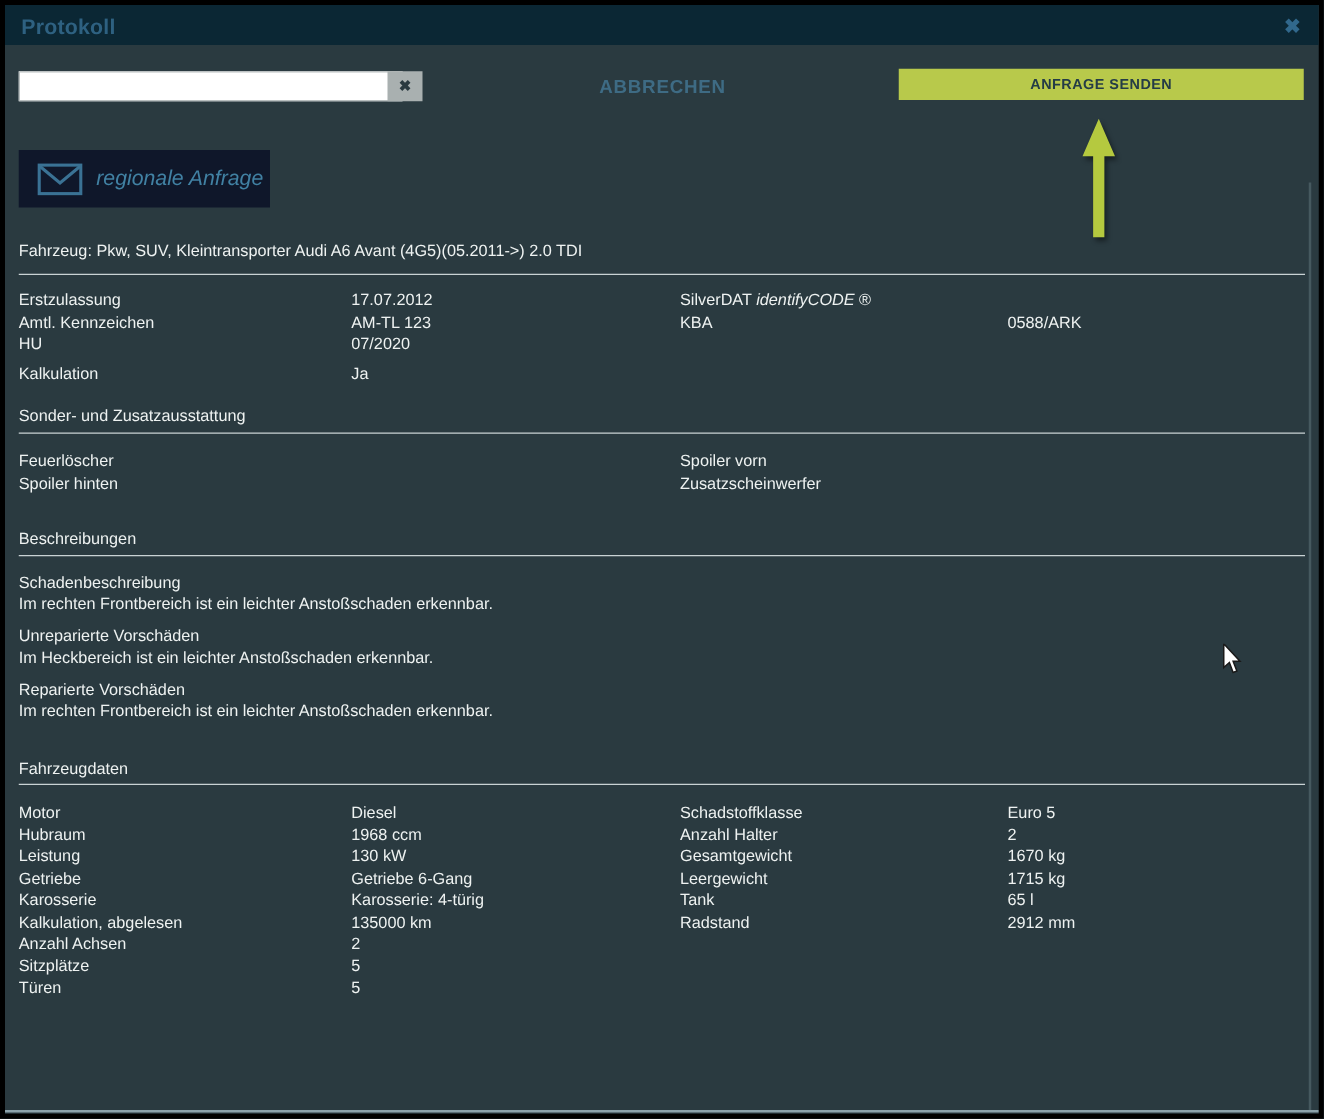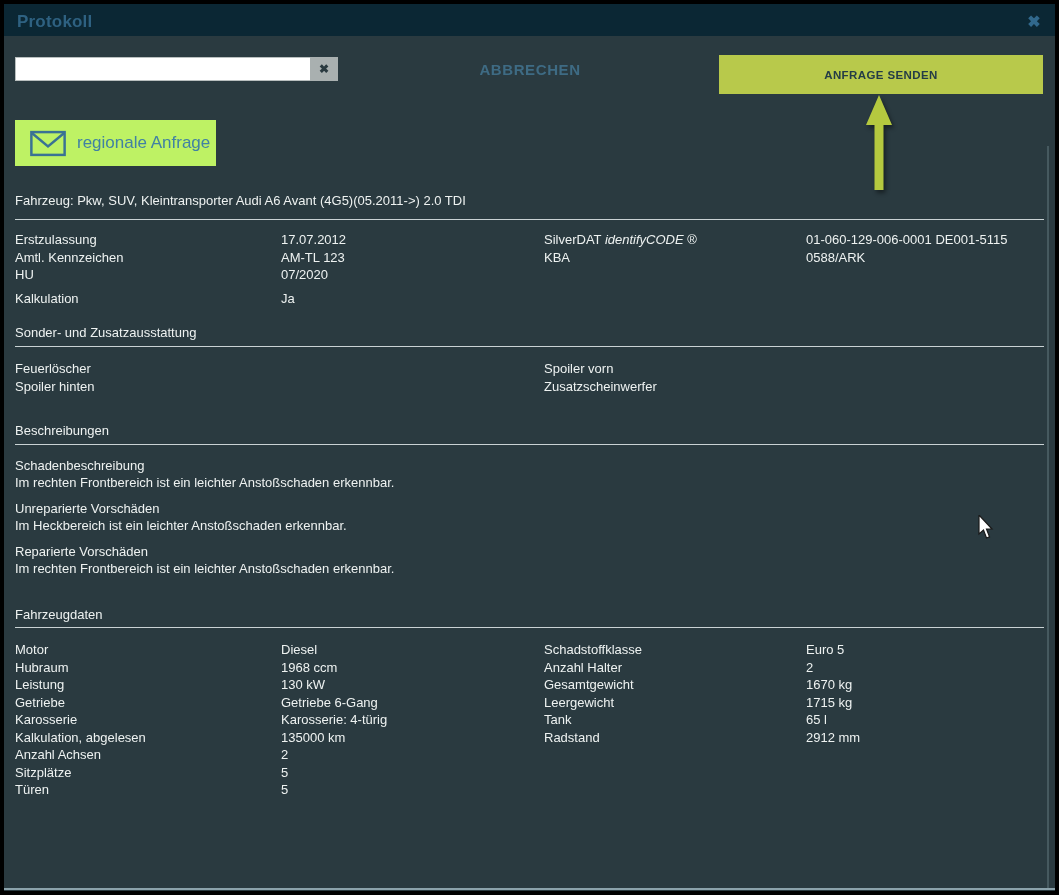--- a/index.html
+++ b/index.html
@@ -38,36 +38,36 @@
     background:#a9b0b0;border:none;color:#2a3a40;font-size:12px;font-weight:bold;
     line-height:24px;text-align:center;padding:0;cursor:pointer;
   }
   .cancel-btn{
     position:absolute;left:420px;top:52px;width:212px;height:26px;
     background:transparent;border:none;cursor:pointer;
     color:#3e6b84;font-size:15px;font-weight:bold;letter-spacing:0.6px;
     font-family:"Liberation Sans",sans-serif;
   }
   .send-btn{
-    position:absolute;left:715px;top:51px;width:324px;height:39px;
+    position:absolute;left:715px;top:51px;width:324px;height:25px;
     background:#b8c94b;border:none;cursor:pointer;
     color:#243c46;font-size:11.5px;font-weight:bold;letter-spacing:0.4px;
     font-family:"Liberation Sans",sans-serif;
   }
   
   .arrow-annot{
     position:absolute;left:860px;top:91px;width:30px;height:95px;
     filter:drop-shadow(2px 3px 2px rgba(0,0,0,0.45));
     pointer-events:none;
   }
   
   .regional-btn{
     position:absolute;left:11px;top:116px;width:201px;height:46px;
-    background:#bef264;border:none;cursor:pointer;
-    display:flex;align-items:center;gap:10px;padding:0 0 0 14px;box-sizing:border-box;
+    background:#0f172a;border:none;cursor:pointer;
+    display:flex;align-items:center;gap:10px;padding:0 0 0 14px;box-sizing:border-box;font-style:italic;
   }
   .regional-btn .lbl{
     color:#4181a3;font-size:17px;font-family:"Liberation Sans",sans-serif;
   }
   
   .txt{color:#eef2f1;font-size:13px;}
   .vehicle-line{position:absolute;left:11px;top:189px;}
   .sep{position:absolute;left:11px;width:1029px;height:0;border-top:1px solid #c9d2d4;}
   .sep1{top:215px}.sep2{top:342px}.sep3{top:440px}.sep4{top:623px}
   .heading{position:absolute;left:11px;}
@@ -113,21 +113,20 @@
   </button>
 
   <div class="txt vehicle-line">Fahrzeug: Pkw, SUV, Kleintransporter Audi A6 Avant (4G5)(05.2011-&gt;) 2.0 TDI</div>
   <div class="sep sep1"></div>
 
   <div class="grid4 txt" style="top:227px">
     <div class="row">
       <span>Erstzulassung</span>
       <span>17.07.2012</span>
       <span><span>SilverDAT </span><span class="it">identifyCODE</span><span> ®</span></span>
-      <span>01-060-129-006-0001 DE001-5115</span>
     </div>
     <div class="row">
       <span>Amtl. Kennzeichen</span>
       <span>AM-TL 123</span>
       <span>KBA</span>
       <span>0588/ARK</span>
     </div>
     <div class="row">
       <span>HU</span>
       <span>07/2020</span>

